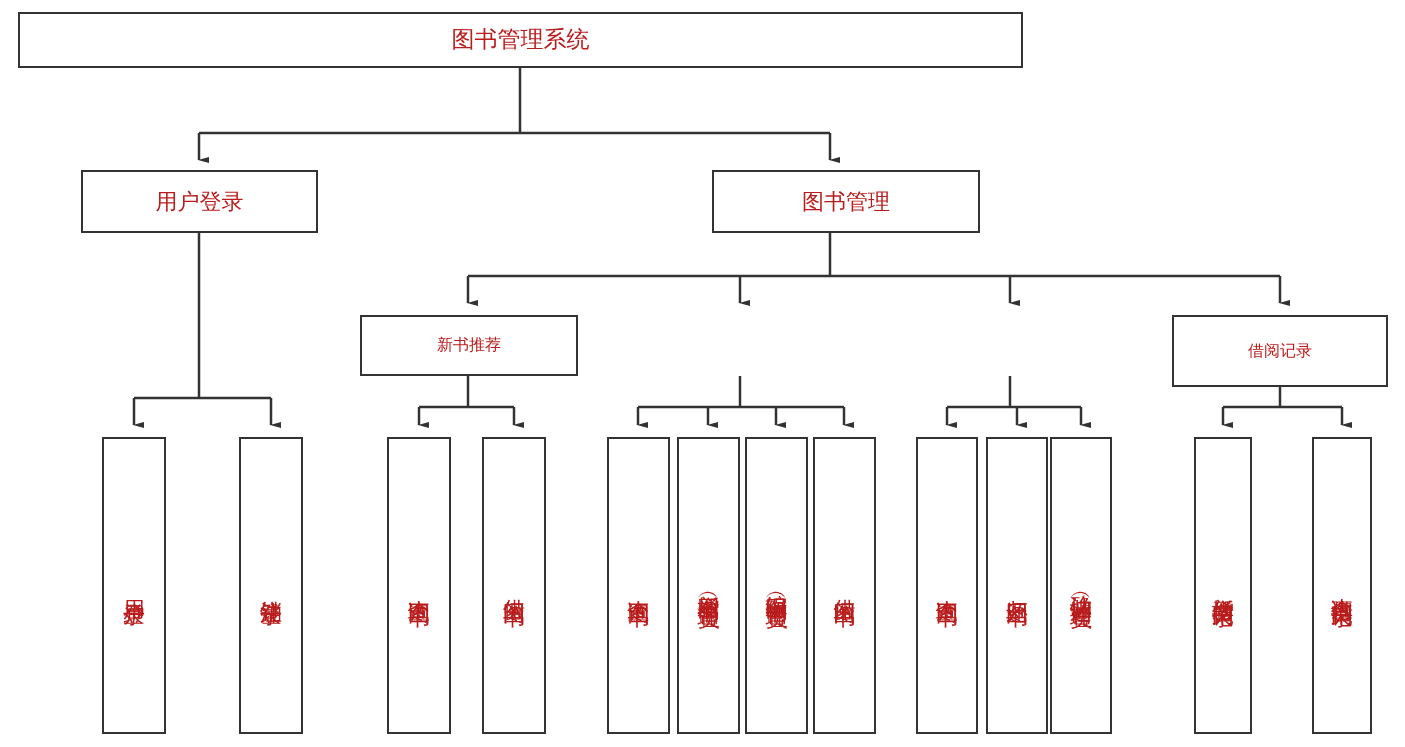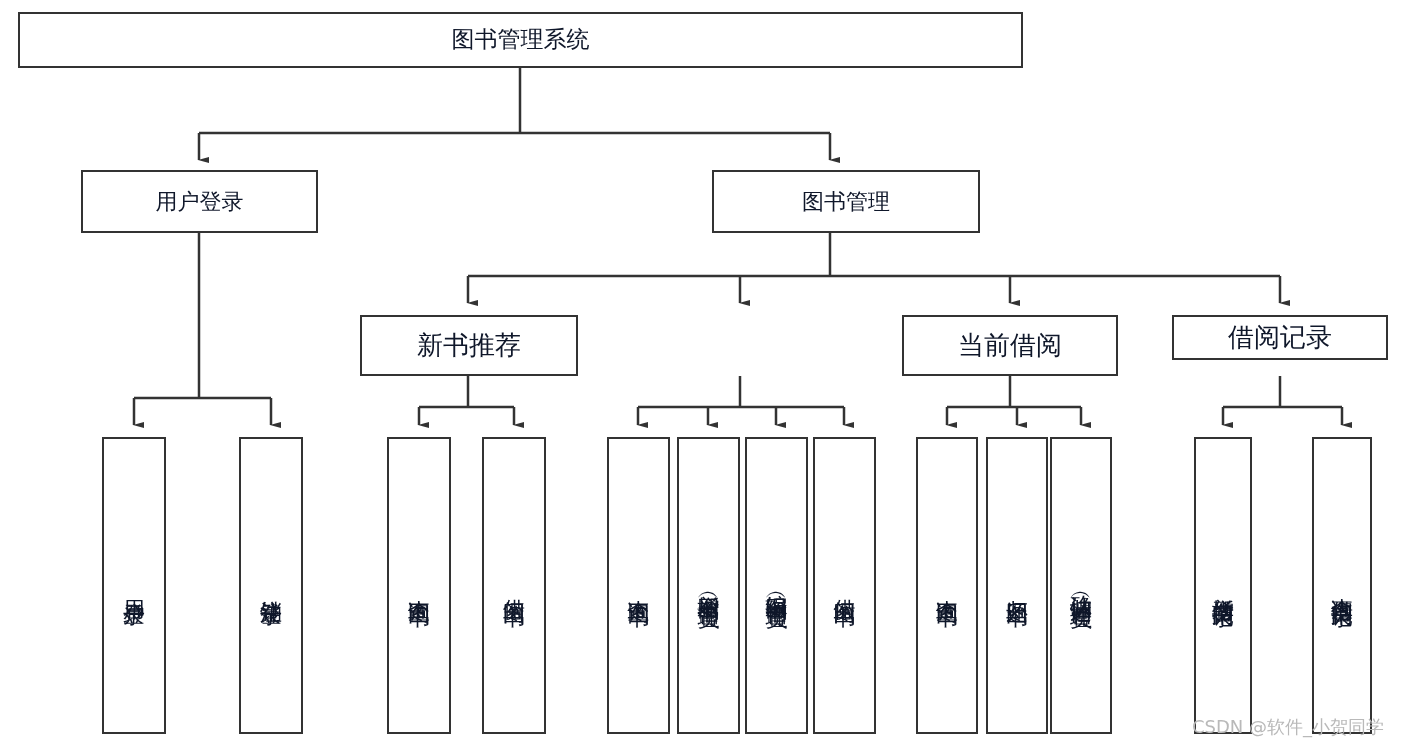--- a/index.html
+++ b/index.html
@@ -26,31 +26,31 @@
     pointer-events: none;
   }
   .node {
     position: absolute;
     box-sizing: border-box;
     border: 2px solid #333333;
     background: #ffffff;
     display: flex;
     align-items: center;
     justify-content: center;
-    color: #0f172a;
+    color: #b91c1c;
   }
   .node .lbl {
     display: block;
     text-align: center;
     line-height: 1.18;
     white-space: nowrap;
   }
   .node-root .lbl { font-size: 23px; }
   .node-l2 .lbl   { font-size: 22px; }
-  .node-l3 .lbl   { font-size: 26px; }
+  .node-l3 .lbl   { font-size: 16px; }
   .node-leaf {
     border-width: 2px;
   }
   .node-leaf .lbl {
     font-size: 22px;
     writing-mode: vertical-rl;
     text-orientation: upright;
     white-space: nowrap;
     letter-spacing: 2px;
     line-height: 1;
@@ -125,24 +125,21 @@
   <div class="node node-l2" id="n-l2-0" style="left: 81px; top: 170px; width: 237px; height: 63px;">
     <span class="lbl">用户登录</span>
   </div>
   <div class="node node-l2" id="n-l2-1" style="left: 712px; top: 170px; width: 268px; height: 63px;">
     <span class="lbl">图书管理</span>
   </div>
 
   <div class="node node-l3" id="n-l3-0" style="left: 360px; top: 315px; width: 218px; height: 61px;">
     <span class="lbl">新书推荐</span>
   </div>
-  <div class="node node-l3" id="n-l3-2" style="left: 902px; top: 315px; width: 216px; height: 61px;">
-    <span class="lbl">当前借阅</span>
-  </div>
-  <div class="node node-l3" id="n-l3-3" style="left: 1172px; top: 315px; width: 216px; height: 45px;">
+  <div class="node node-l3" id="n-l3-3" style="left: 1172px; top: 315px; width: 216px; height: 72px;">
     <span class="lbl">借阅记录</span>
   </div>
 
   <div class="node node-leaf" id="n-leaf-0" style="left: 102px; top: 437px; width: 64px; height: 297px;">
     <span class="lbl">用户登录</span>
   </div>
   <div class="node node-leaf" id="n-leaf-1" style="left: 239px; top: 437px; width: 64px; height: 297px;">
     <span class="lbl">注销登录</span>
   </div>
   <div class="node node-leaf" id="n-leaf-2" style="left: 387px; top: 437px; width: 64px; height: 297px;">
@@ -172,15 +169,14 @@
   <div class="node node-leaf" id="n-leaf-10" style="left: 1050px; top: 437px; width: 62px; height: 297px;">
     <span class="lbl">确认归还（管理员）</span>
   </div>
   <div class="node node-leaf" id="n-leaf-11" style="left: 1194px; top: 437px; width: 58px; height: 297px;">
     <span class="lbl">新增借阅记录</span>
   </div>
   <div class="node node-leaf" id="n-leaf-12" style="left: 1312px; top: 437px; width: 60px; height: 297px;">
     <span class="lbl">查询借阅记录</span>
   </div>
 
-  <div class="watermark" style="left: 1192px; top: 715px; color: rgb(185, 185, 185);">CSDN @软件_小贺同学</div>
 
 </div>
 
 </body></html>

